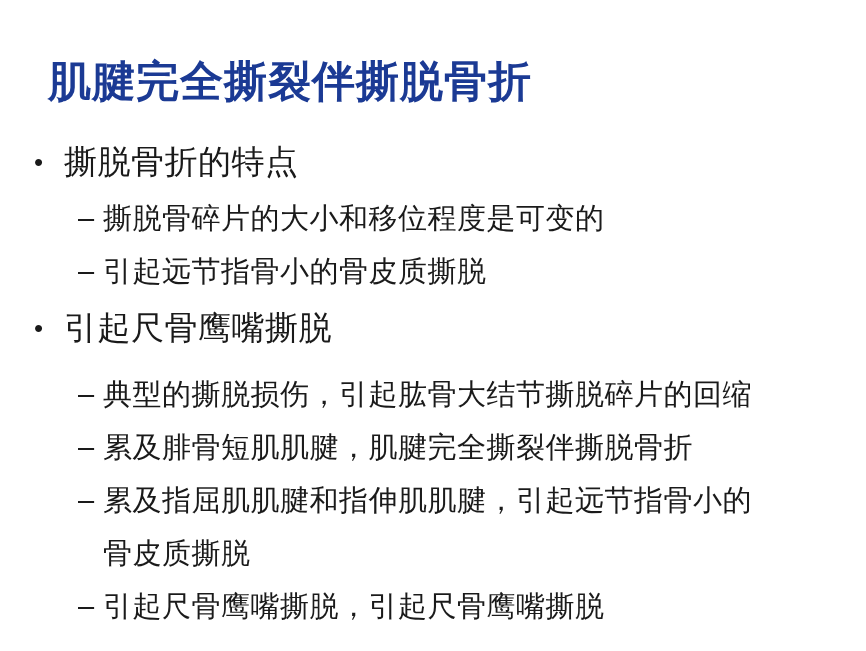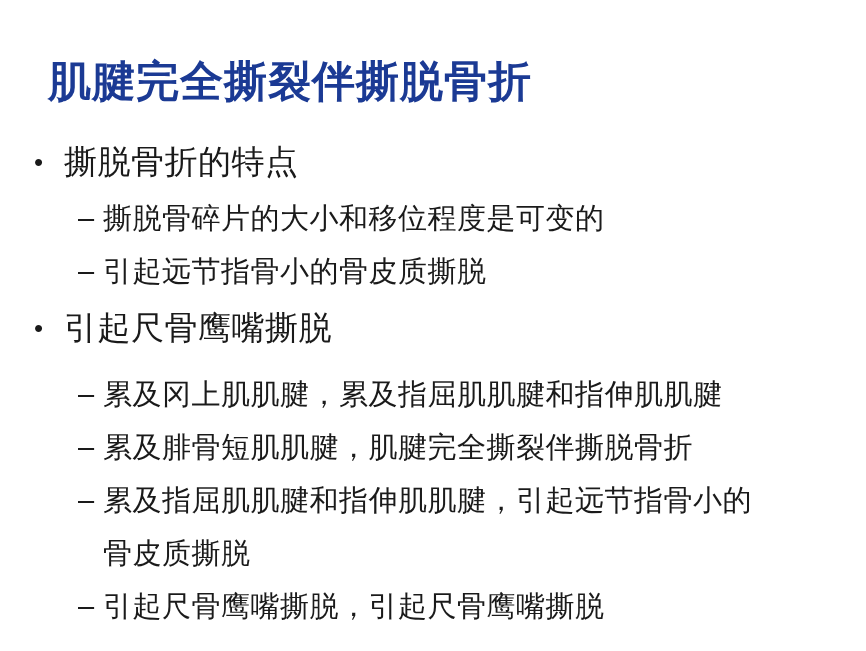--- a/index.html
+++ b/index.html
@@ -95,21 +95,21 @@
     </div>
 
     <div class="group-2">
       <div class="l1">
         <span class="bullet">•</span>
         <span class="l1-text">引起尺骨鹰嘴撕脱</span>
       </div>
       <div class="l2-list">
         <div class="l2">
           <span class="dash">–</span>
-          <span class="l2-text">累及冈上肌肌腱，累及指屈肌肌腱和指伸肌肌腱</span>
+          <span class="l2-text">典型的撕脱损伤，引起肱骨大结节撕脱碎片的回缩</span>
         </div>
         <div class="l2">
           <span class="dash">–</span>
           <span class="l2-text">累及腓骨短肌肌腱，肌腱完全撕裂伴撕脱骨折</span>
         </div>
         <div class="l2">
           <span class="dash">–</span>
           <span class="l2-text">累及指屈肌肌腱和指伸肌肌腱，引起远节指骨小的骨皮质撕脱</span>
         </div>
         <div class="l2">

